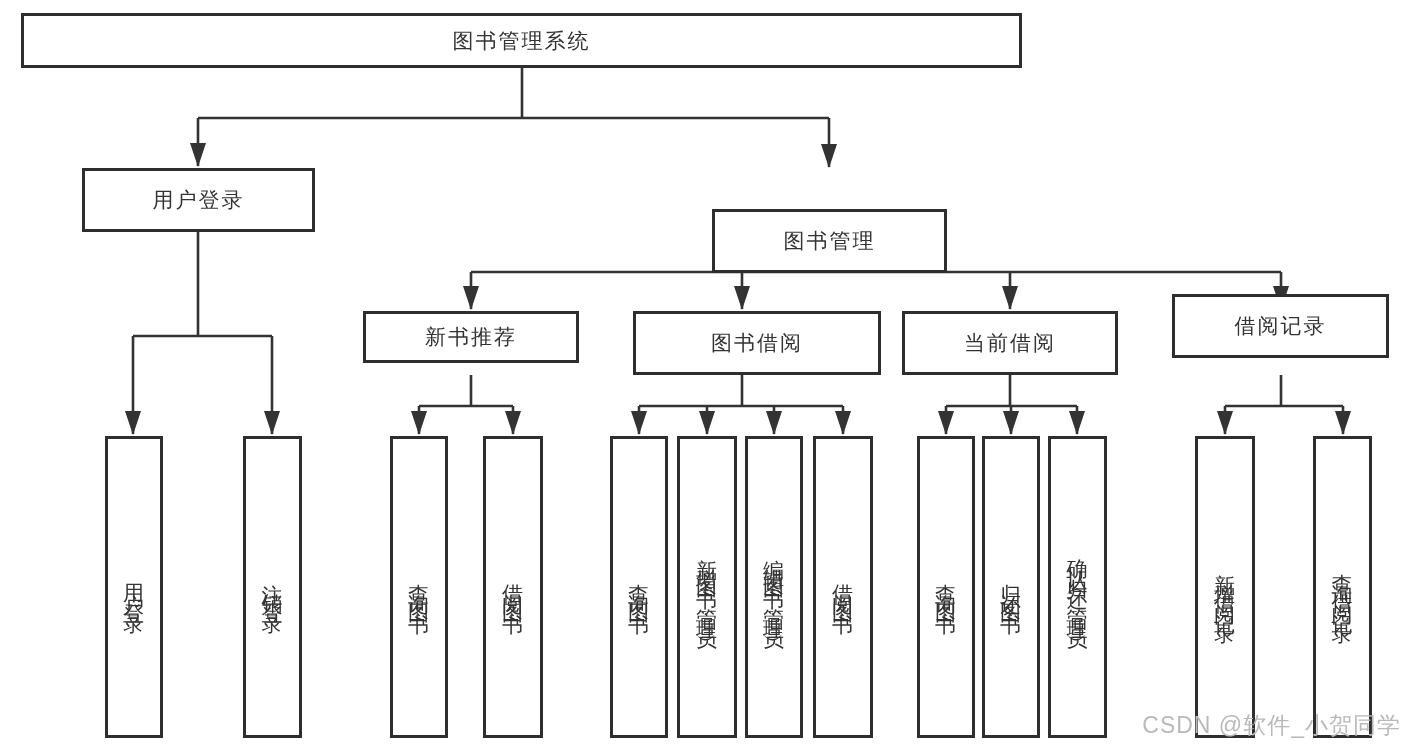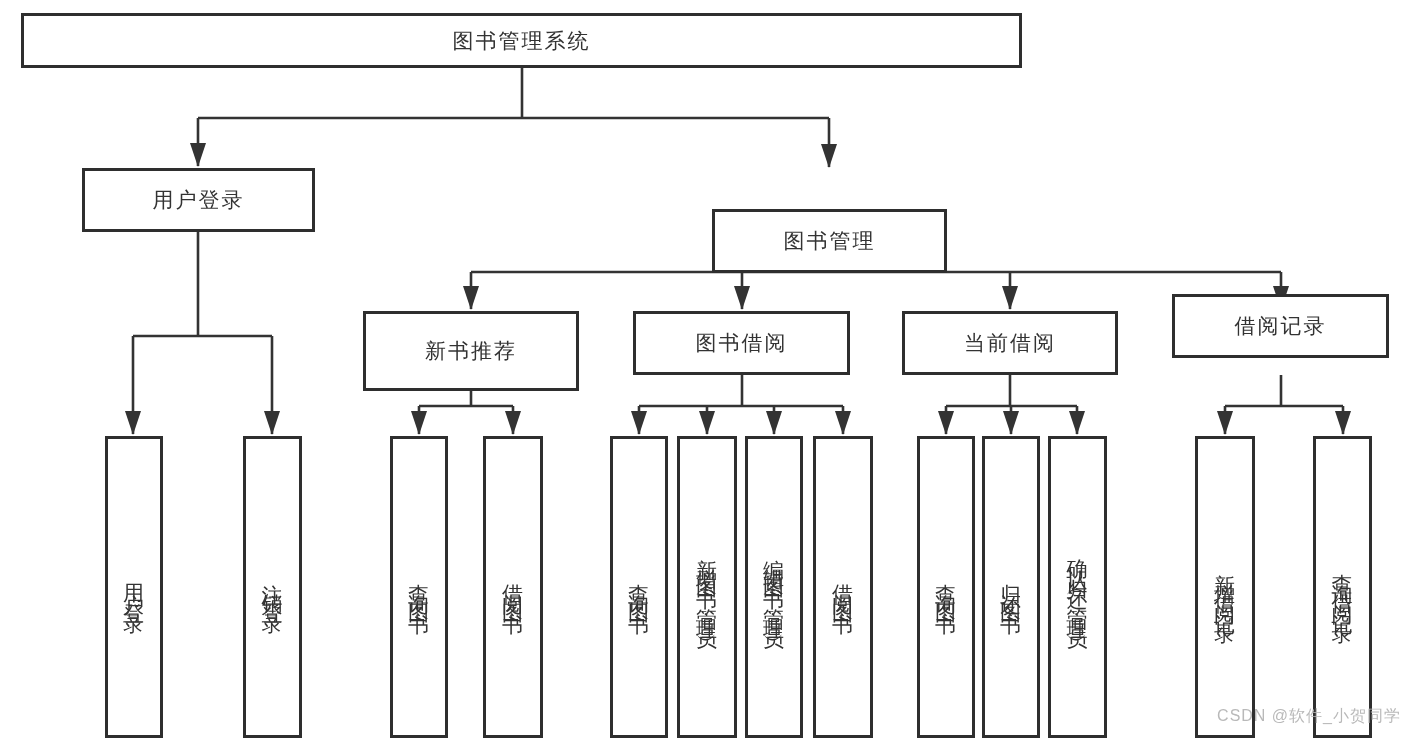--- a/index.html
+++ b/index.html
@@ -21,22 +21,22 @@
     border:3px solid var(--border,#2e2e2e);
     top:436px;height:302px;
     display:flex;align-items:center;justify-content:center;
   }
   .vtext{
     writing-mode:vertical-rl;text-orientation:mixed;
     font-size:21px;color:var(--text,#333333);letter-spacing:10px;line-height:1;
     white-space:nowrap;
   }
   .watermark{
-    position:absolute;right:4px;bottom:20px;
-    font-size:16px;color:var(--watermark,#b9b9b9);letter-spacing:1px;text-align:right;
+    position:absolute;right:4px;bottom:6px;
+    font-size:23px;color:var(--watermark,#b9b9b9);letter-spacing:1px;text-align:right;
   }
 </style>
 </head>
 <body>
 
 <div class="canvas">
 
   <svg class="connectors" width="1405" height="747" viewBox="0 0 1405 747">
     <defs>
       <marker id="arw" viewBox="0 0 24 16" refX="23" refY="8" markerWidth="24" markerHeight="16" orient="auto" markerUnits="userSpaceOnUse">
@@ -83,22 +83,22 @@
     <line x1="1225" y1="406" x2="1343" y2="406"></line>
     <line x1="1225" y1="406" x2="1225" y2="434" marker-end="url(#arw)"></line>
     <line x1="1343" y1="406" x2="1343" y2="434" marker-end="url(#arw)"></line>
   </svg>
 
   <div class="node" style="left:21px;top:13px;width:1001px;height:55px;">图书管理系统</div>
 
   <div class="node" style="left:82px;top:168px;width:233px;height:64px;">用户登录</div>
   <div class="node" style="left:712px;top:169px;width:235px;height:64px;margin-top:40px;">图书管理</div>
 
-  <div class="node" style="left:363px;top:311px;width:216px;height:80px;">新书推荐</div>
-  <div class="node" style="left:633px;top:311px;width:217px;height:64px;">图书借阅</div>
+  <div class="node" style="left:363px;top:311px;width:216px;height:52px;">新书推荐</div>
+  <div class="node" style="left:633px;top:311px;width:248px;height:64px;">图书借阅</div>
   <div class="node" style="left:902px;top:311px;width:216px;height:64px;text-align:center;">当前借阅</div>
   <div class="node" style="left:1172px;top:294px;width:217px;height:64px;">借阅记录</div>
 
   <div class="leaf" style="left:105px;width:58px;">
     <span class="vtext">用户登录</span>
   </div>
   <div class="leaf" style="left:243px;width:59px;">
     <span class="vtext">注销登录</span>
   </div>
   <div class="leaf" style="left:390px;width:58px;">

